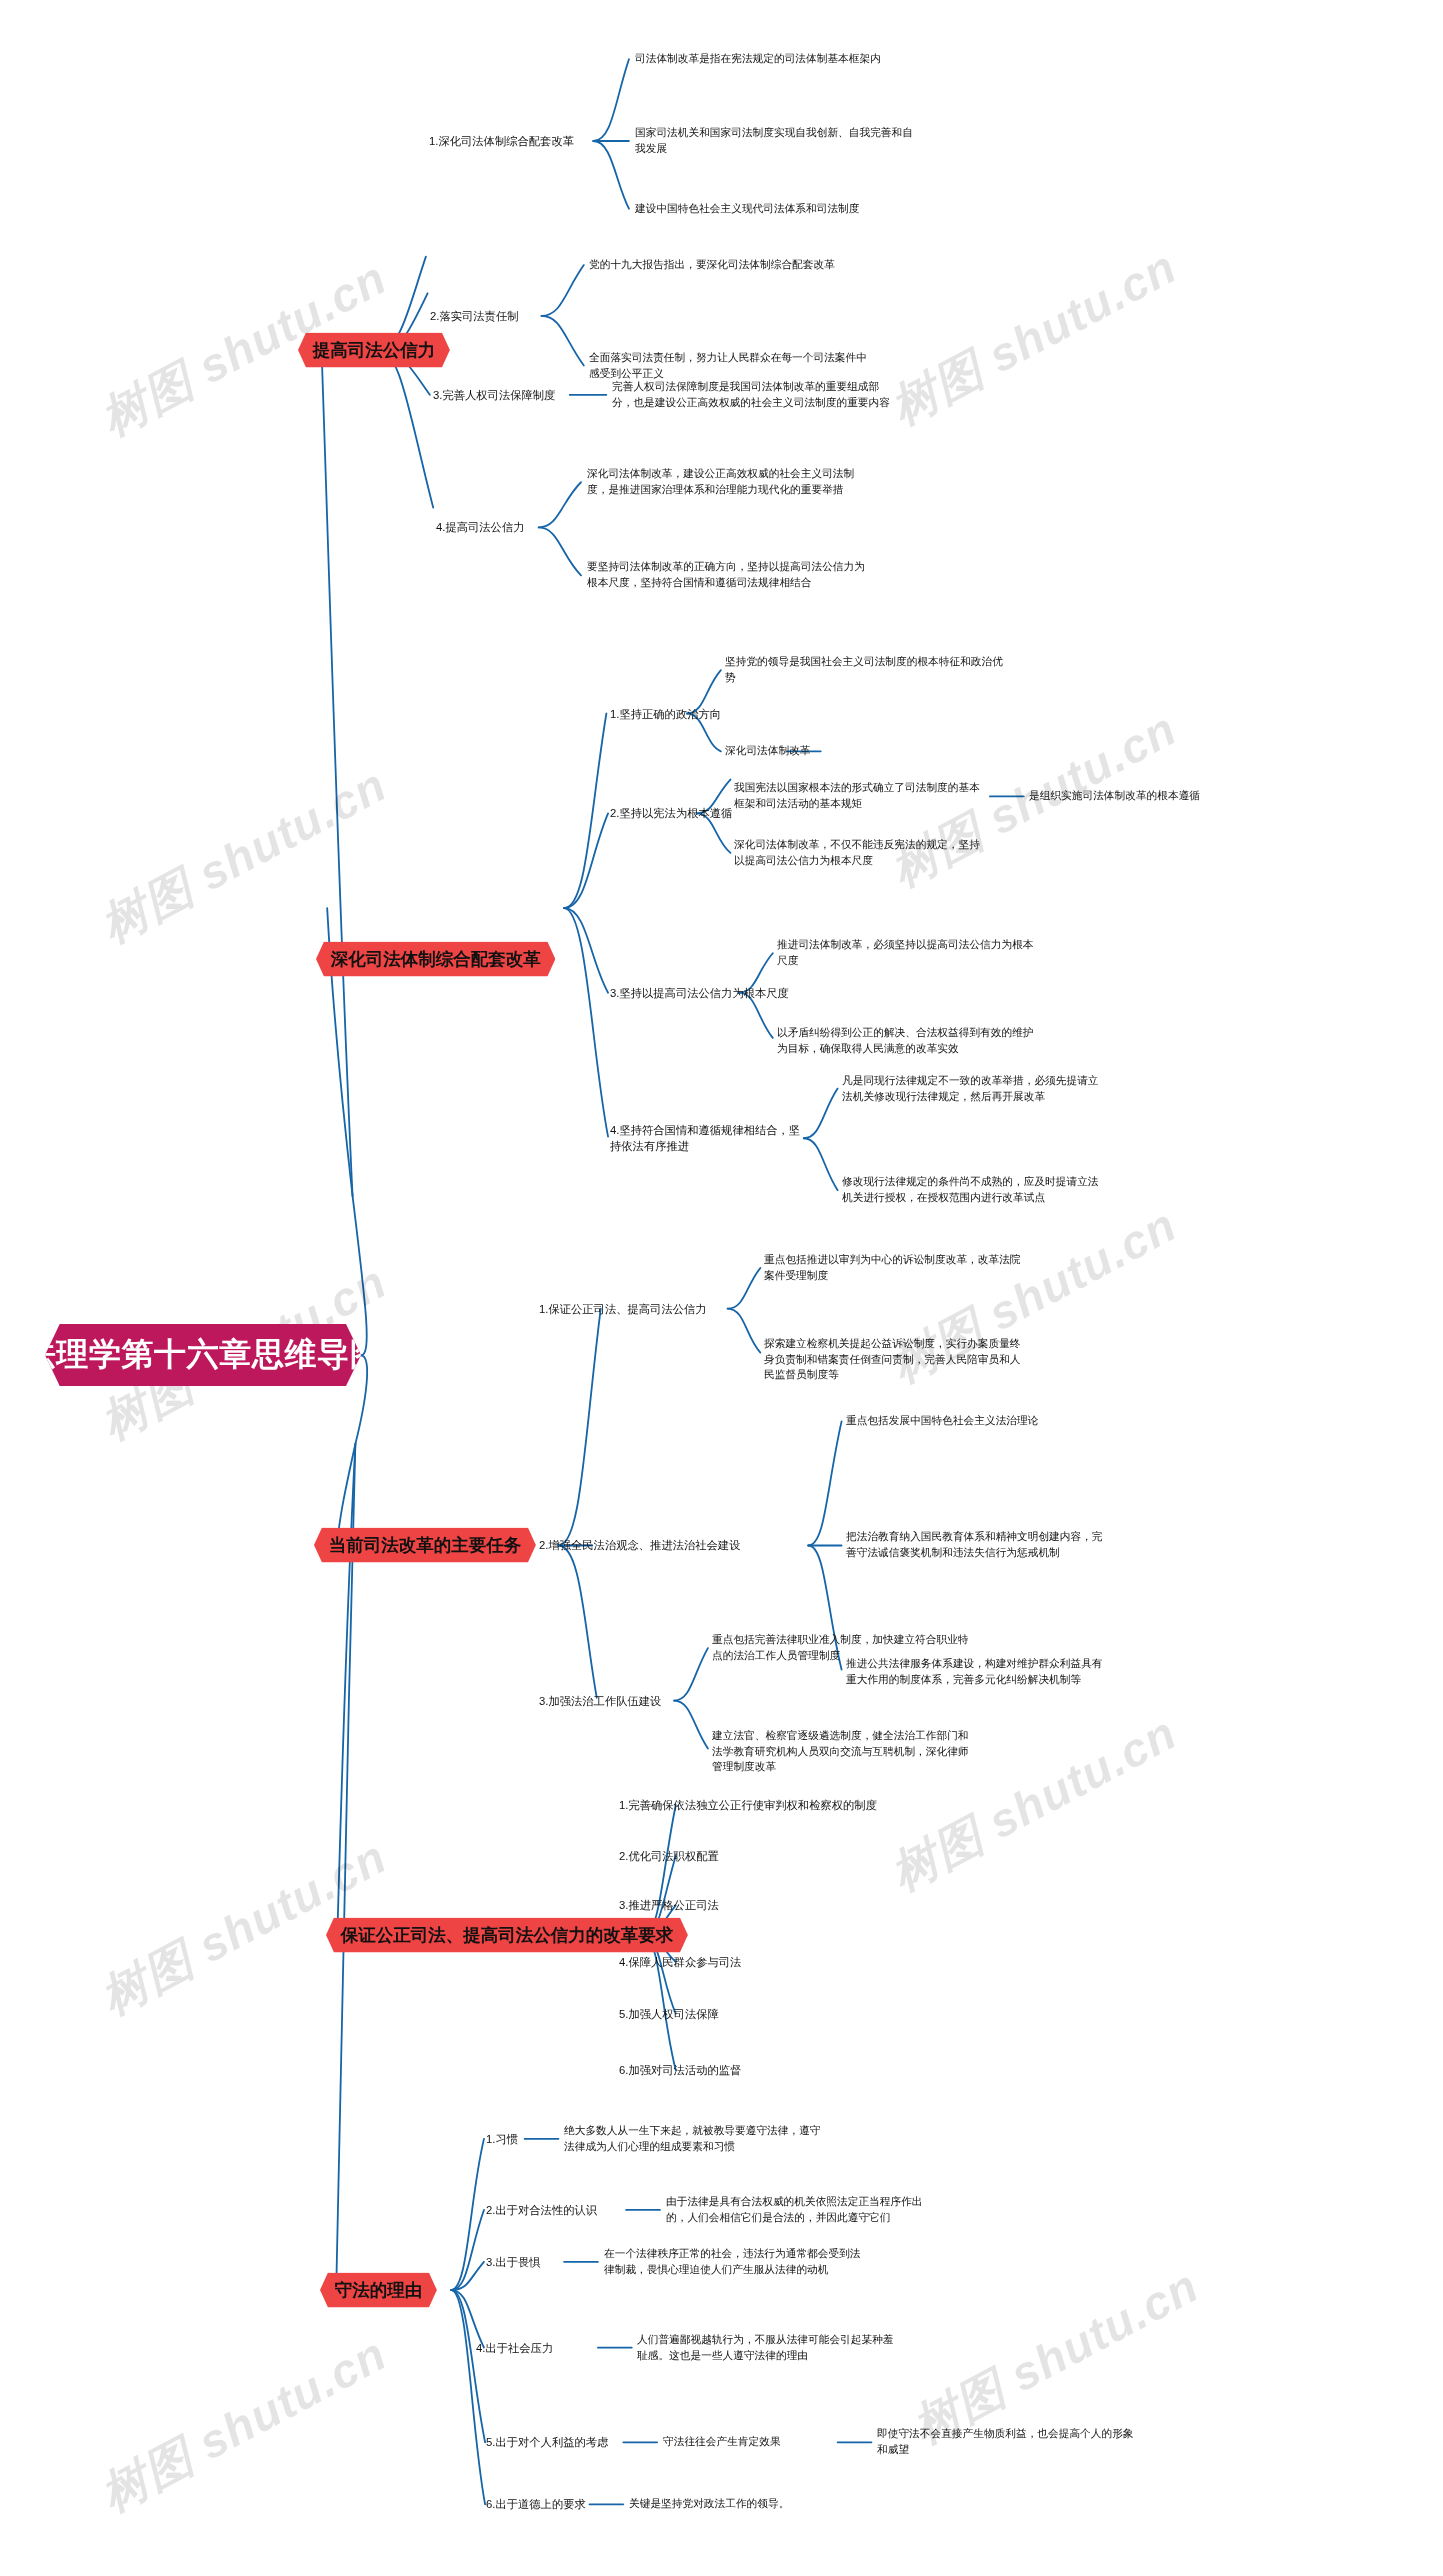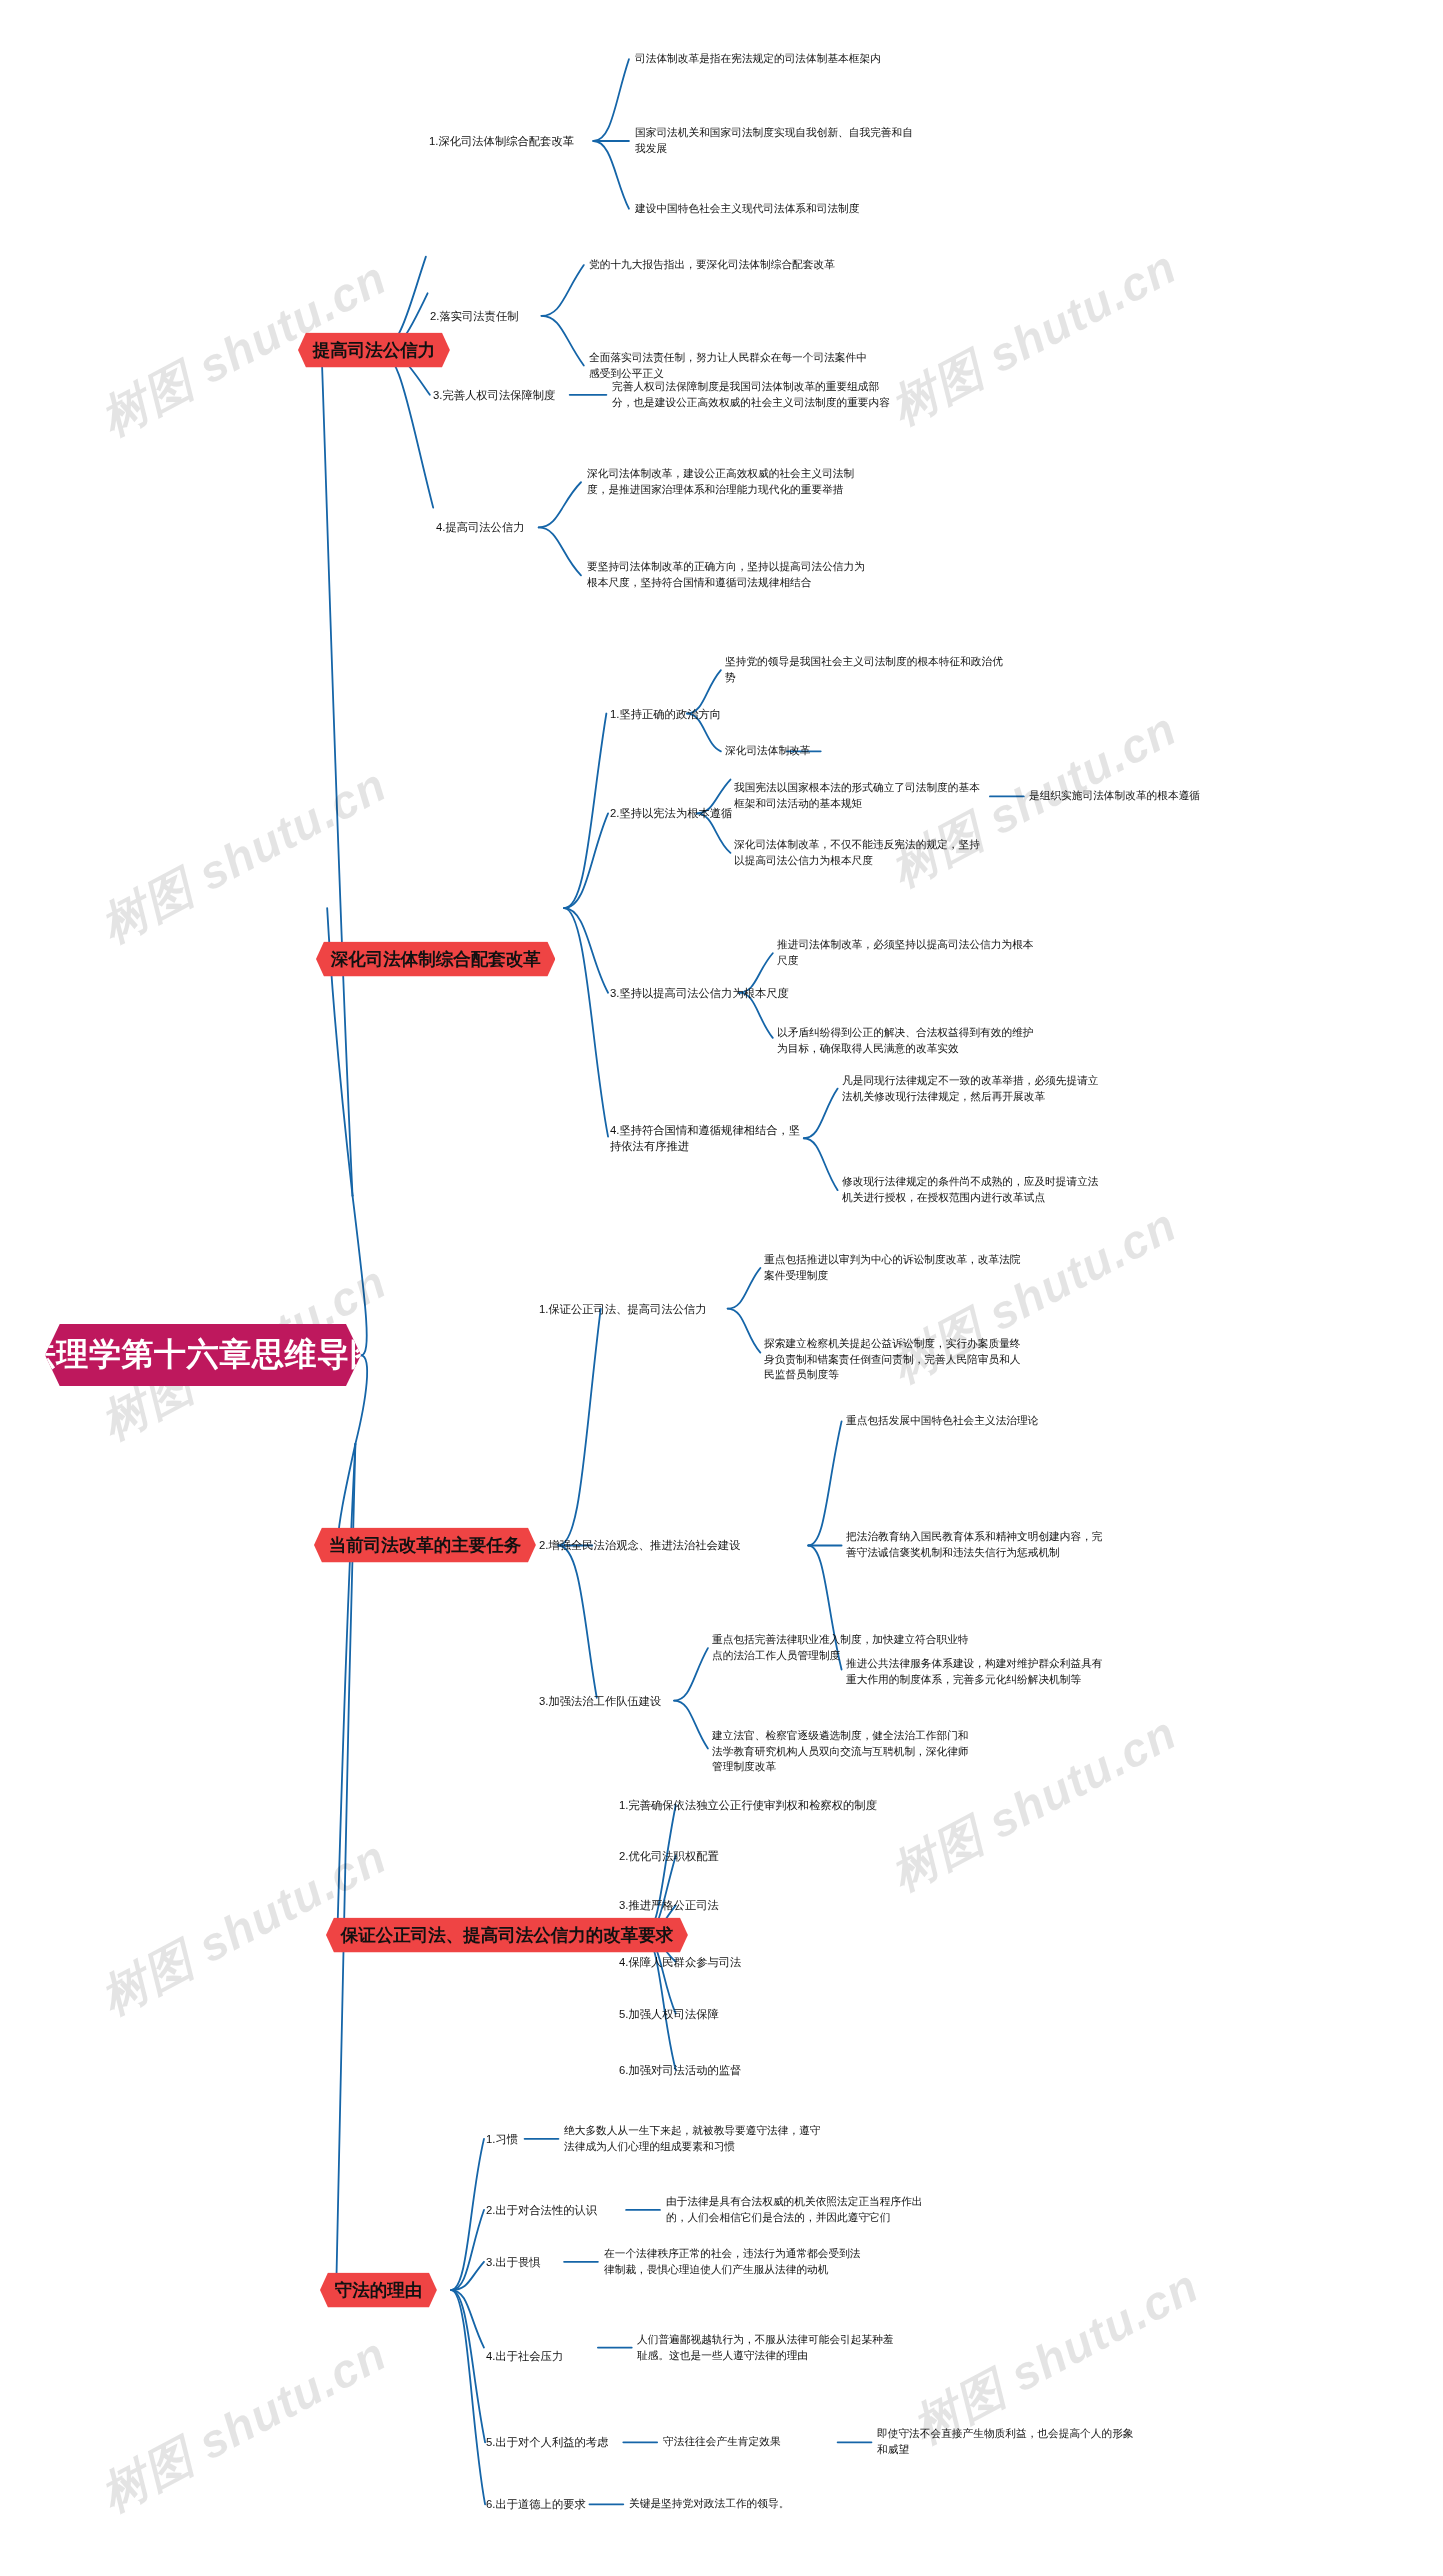--- a/index.html
+++ b/index.html
@@ -249,21 +249,21 @@
 
   <div class="node l3" style="left:486px;top:2139px;">1.习惯</div>
   <div class="node l4" style="left:564px;top:2139px;width:265px;">绝大多数人从一生下来起，就被教导要遵守法律，遵守法律成为人们心理的组成要素和习惯</div>
 
   <div class="node l3" style="left:486px;top:2210px;">2.出于对合法性的认识</div>
   <div class="node l4" style="left:666px;top:2210px;width:265px;">由于法律是具有合法权威的机关依照法定正当程序作出的，人们会相信它们是合法的，并因此遵守它们</div>
 
   <div class="node l3" style="left:486px;top:2262px;">3.出于畏惧</div>
   <div class="node l4" style="left:604px;top:2262px;width:265px;">在一个法律秩序正常的社会，违法行为通常都会受到法律制裁，畏惧心理迫使人们产生服从法律的动机</div>
 
-  <div class="node l3" style="left:486px;top:2348px;margin-top:8px;">4.出于社会压力</div>
+  <div class="node l3" style="left:476px;top:2348px;">4.出于社会压力</div>
   <div class="node l4" style="left:637px;top:2348px;width:265px;">人们普遍鄙视越轨行为，不服从法律可能会引起某种羞耻感。这也是一些人遵守法律的理由</div>
 
   <div class="node l3" style="left:486px;top:2442px;">5.出于对个人利益的考虑</div>
   <div class="node l4 nowrapn" style="left:663px;top:2442px;">守法往往会产生肯定效果</div>
   <div class="node l5" style="left:877px;top:2442px;width:265px;">即使守法不会直接产生物质利益，也会提高个人的形象和威望</div>
 
   <div class="node l3" style="left:486px;top:2504px;">6.出于道德上的要求</div>
   <div class="node l4 nowrapn" style="left:629px;top:2504px;">关键是坚持党对政法工作的领导。</div>
 
 </div>

